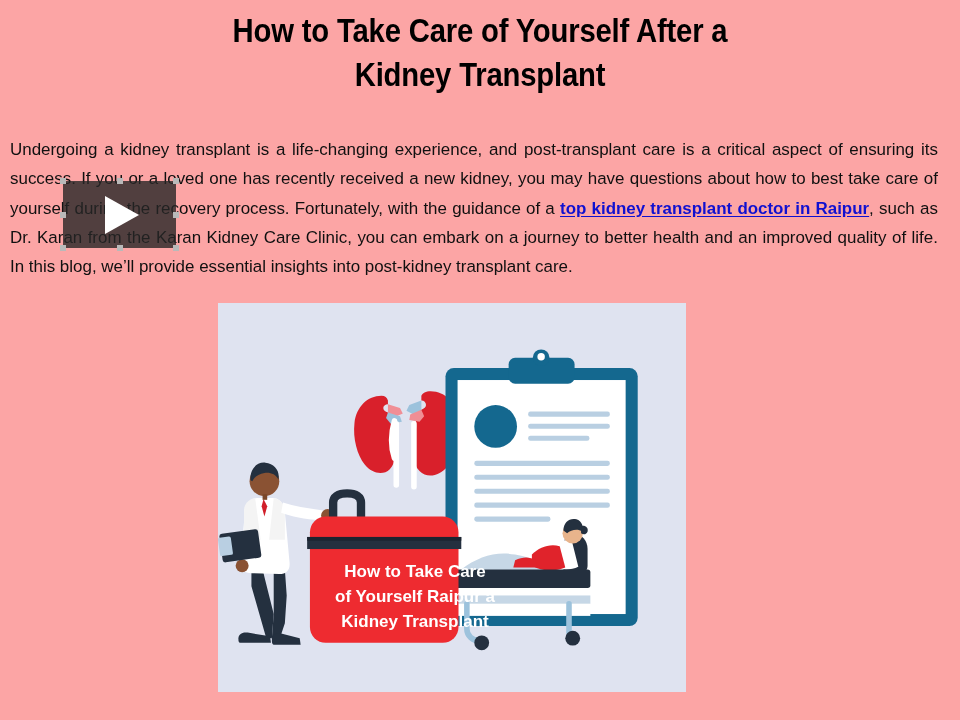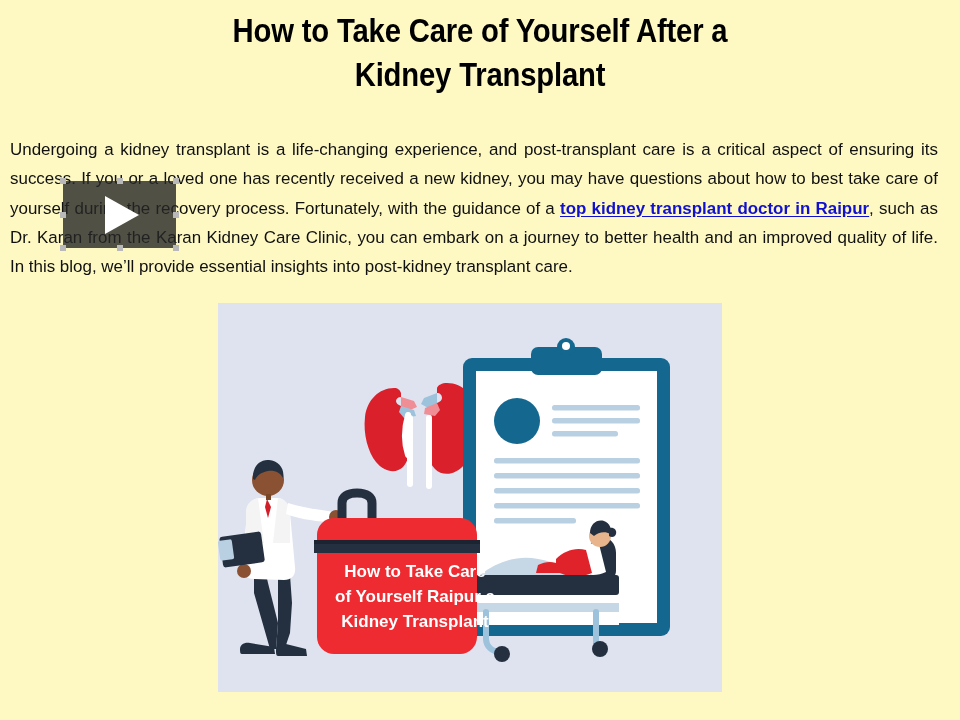--- a/index.html
+++ b/index.html
@@ -12,21 +12,21 @@
     height: 720px;
     overflow: hidden;
     font-family: "Liberation Sans", sans-serif;
     position: relative;
   }
 
   
   .slide {
     position: absolute;
     inset: 0;
-    background: #fef9c3;
+    background: #fca5a5;
   }
 
   
   .title-block {
     position: absolute;
     left: 0;
     top: 8px;
     width: 960px;
     text-align: center;
     color: #000000;
@@ -92,21 +92,21 @@
     border-left: 34px solid #ffffff;
     border-top: 19px solid transparent;
     border-bottom: 19px solid transparent;
   }
 
   
   .illus {
     position: absolute;
     left: 218px;
     top: 303px;
-    width: 504px;
+    width: 468px;
     height: 389px;
     background: #dfe3f0;
     overflow: hidden;
   }
   .illus svg { display: block; width: 100%; height: 100%; }
 
   .case-text {
     position: absolute;
     left: 112px;
     top: 256px;

